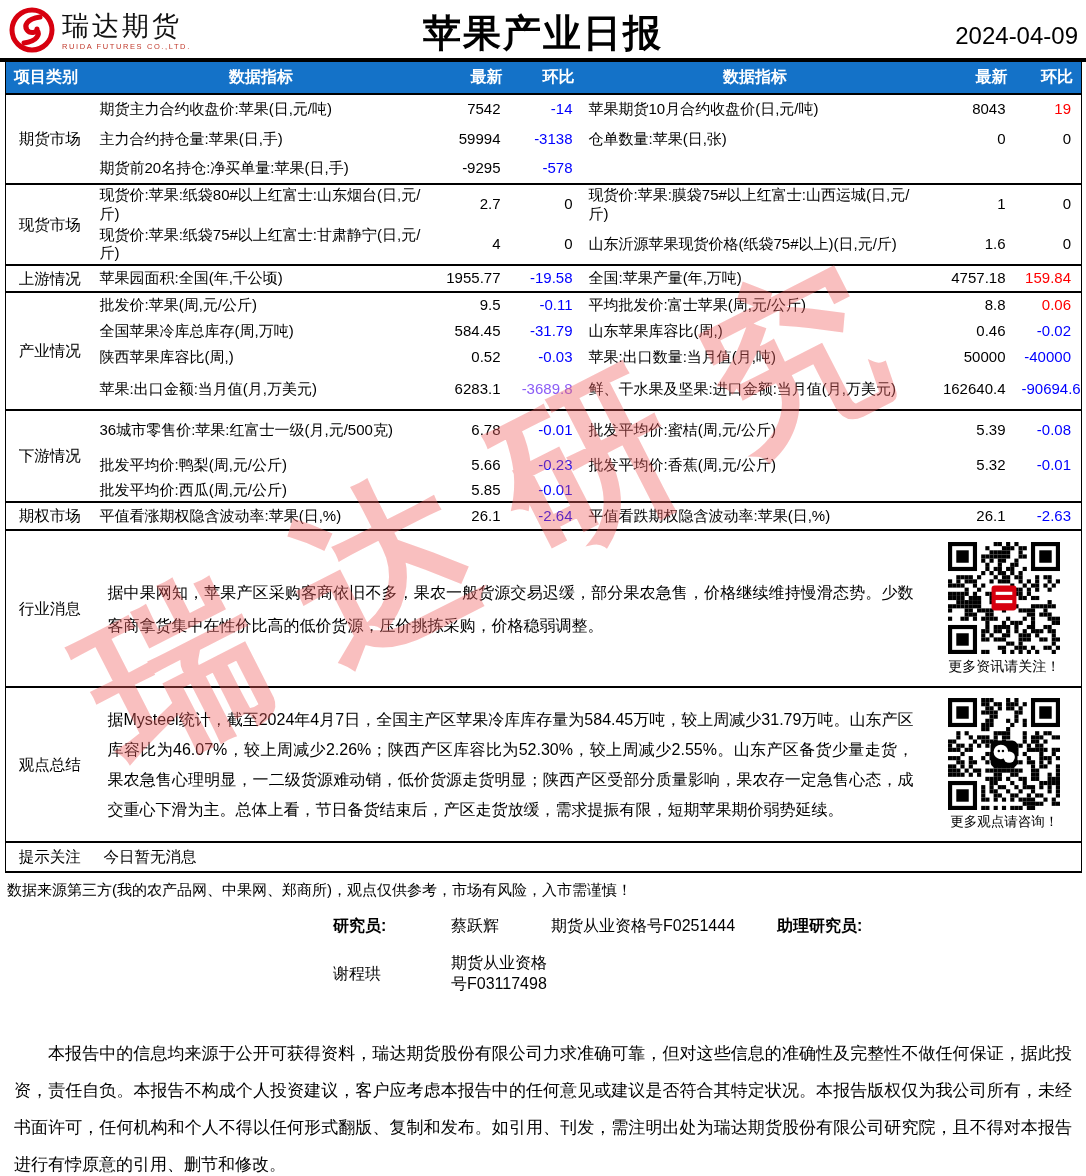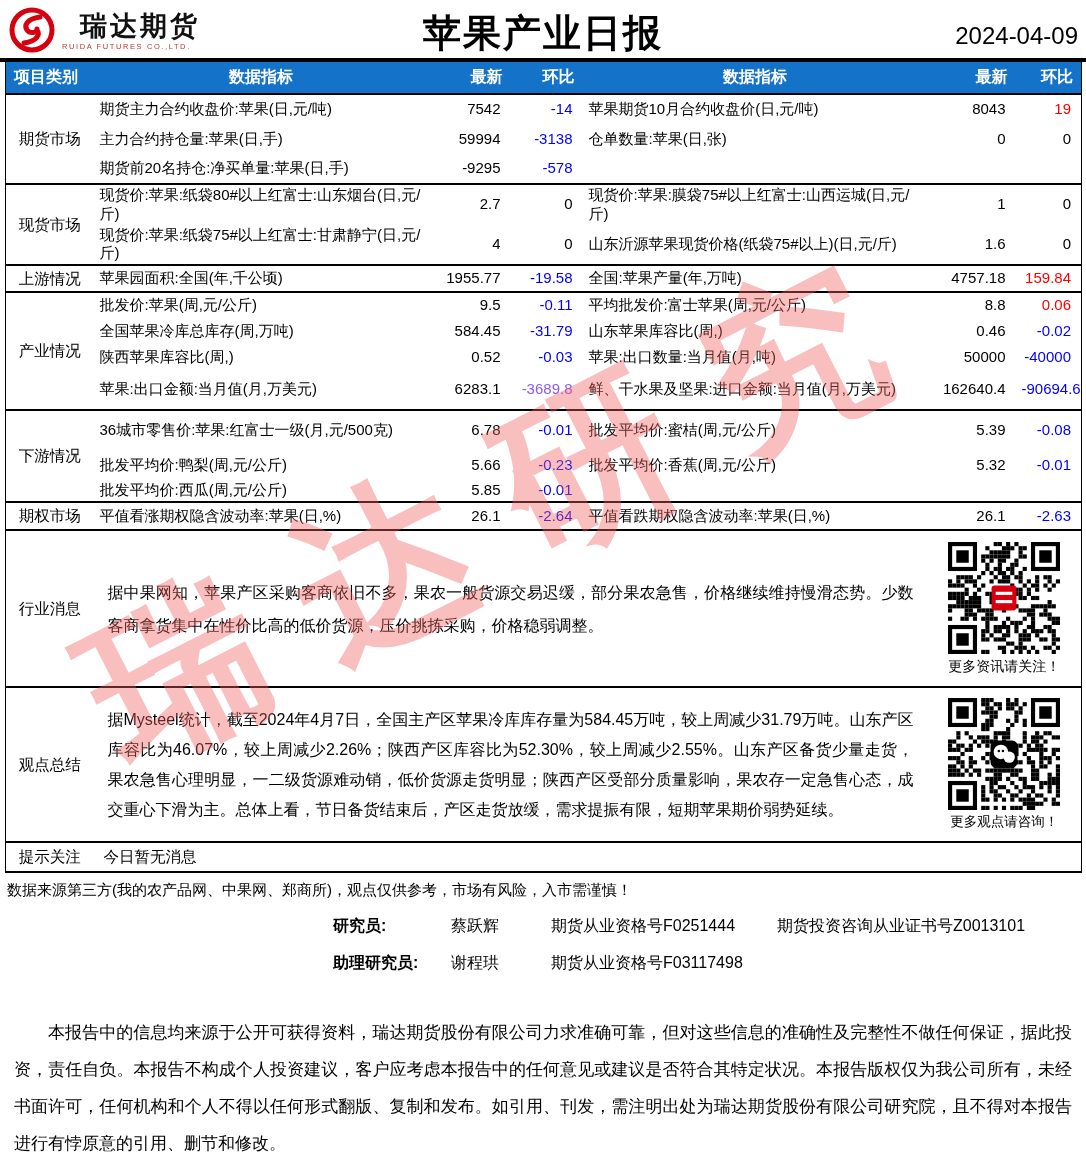--- a/index.html
+++ b/index.html
@@ -7,21 +7,21 @@
   body {
     width:1086px; height:1176px; overflow:hidden; position:relative;
     font-family:"Liberation Sans","DejaVu Sans",sans-serif; color:#000;
   }
   .report { position:relative; width:1086px; }
 
   
   .hdr { display:flex; align-items:flex-start; padding:6px 8px 0 8px; height:58px; }
   .logo { display:flex; align-items:center; gap:6px; width:230px; }
   .logo-text { display:flex; flex-direction:column; line-height:1; }
-  .logo-cn { font-size:27px; font-weight:700; letter-spacing:3px; color:#111;margin-left:18px; }
+  .logo-cn { font-size:27px; font-weight:400; letter-spacing:3px; color:#111; }
   .logo-en { font-size:7.5px; letter-spacing:1.6px; color:#c0392b; margin-top:3px; }
   .title { flex:1; text-align:center; font-size:38px; font-weight:900; letter-spacing:2px; margin-top:2px; }
   .date { width:230px; text-align:right; font-size:24px; margin-top:16px; }
   .hdr-rule { height:4px; background:#000; width:1086px; }
 
   
   table.main { border-collapse:collapse; width:1076px; margin:0 5px; table-layout:fixed; }
   table.main th, table.main td { border:0 solid #000; }
   thead th {
     background:var(--hdrbg,#1472C8); color:#fff; font-size:16px; font-weight:700;
@@ -825,21 +825,20 @@
       </tr>
     </tbody>
   </table>
 
   <div class="source-note">数据来源第三方(我的农产品网、中果网、郑商所)，观点仅供参考，市场有风险，入市需谨慎！</div>
 
   <div class="researchers">
     <span class="res-label">研究员:</span>
     <span>蔡跃辉</span>
     <span>期货从业资格号F0251444</span>
-    <span>期货投资咨询从业证书号Z0013101</span>
     <span class="res-label">助理研究员:</span>
     <span>谢程珙</span>
     <span>期货从业资格号F03117498</span>
     <span></span>
   </div>
 
   <div class="disclaimer">
     <div class="disc-body">本报告中的信息均来源于公开可获得资料，瑞达期货股份有限公司力求准确可靠，但对这些信息的准确性及完整性不做任何保证，据此投资，责任自负。本报告不构成个人投资建议，客户应考虑本报告中的任何意见或建议是否符合其特定状况。本报告版权仅为我公司所有，未经书面许可，任何机构和个人不得以任何形式翻版、复制和发布。如引用、刊发，需注明出处为瑞达期货股份有限公司研究院，且不得对本报告进行有悖原意的引用、删节和修改。</div>
   </div>
 

